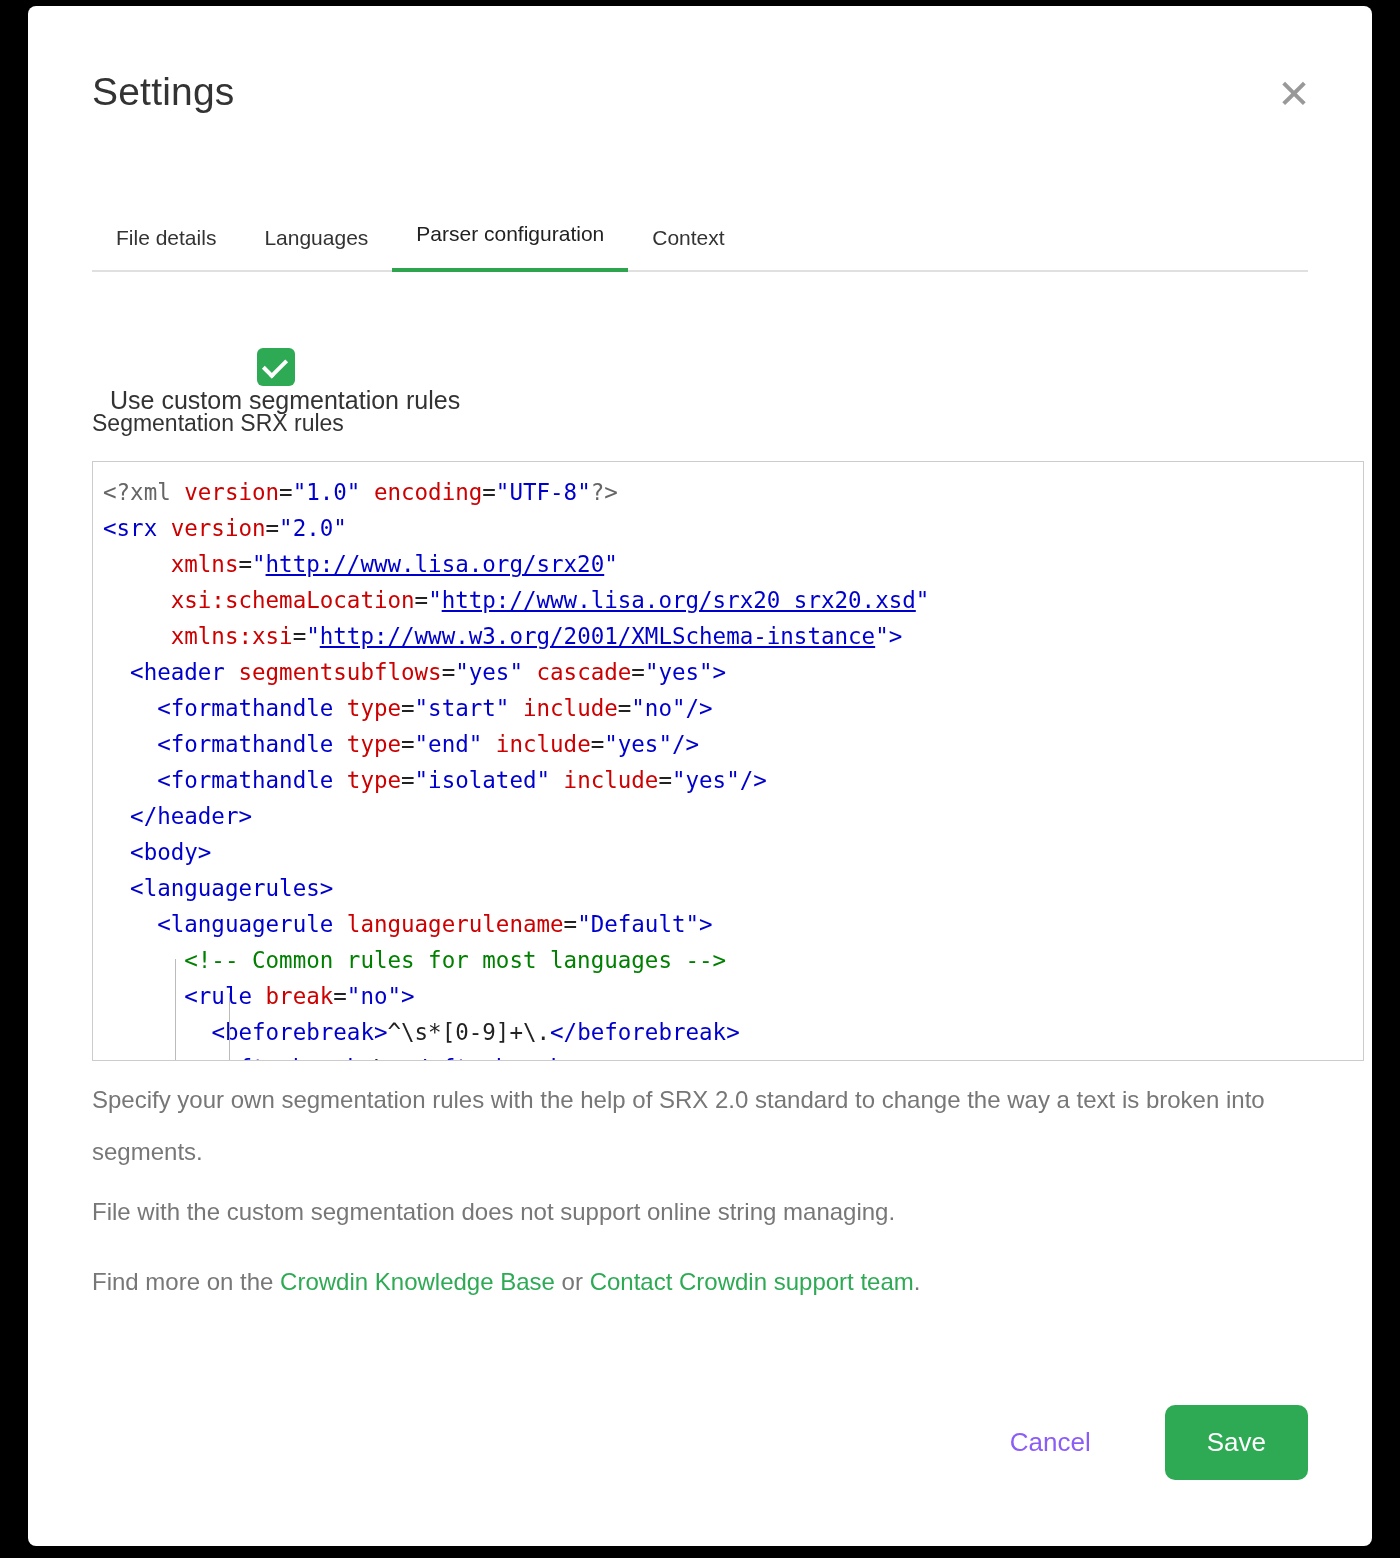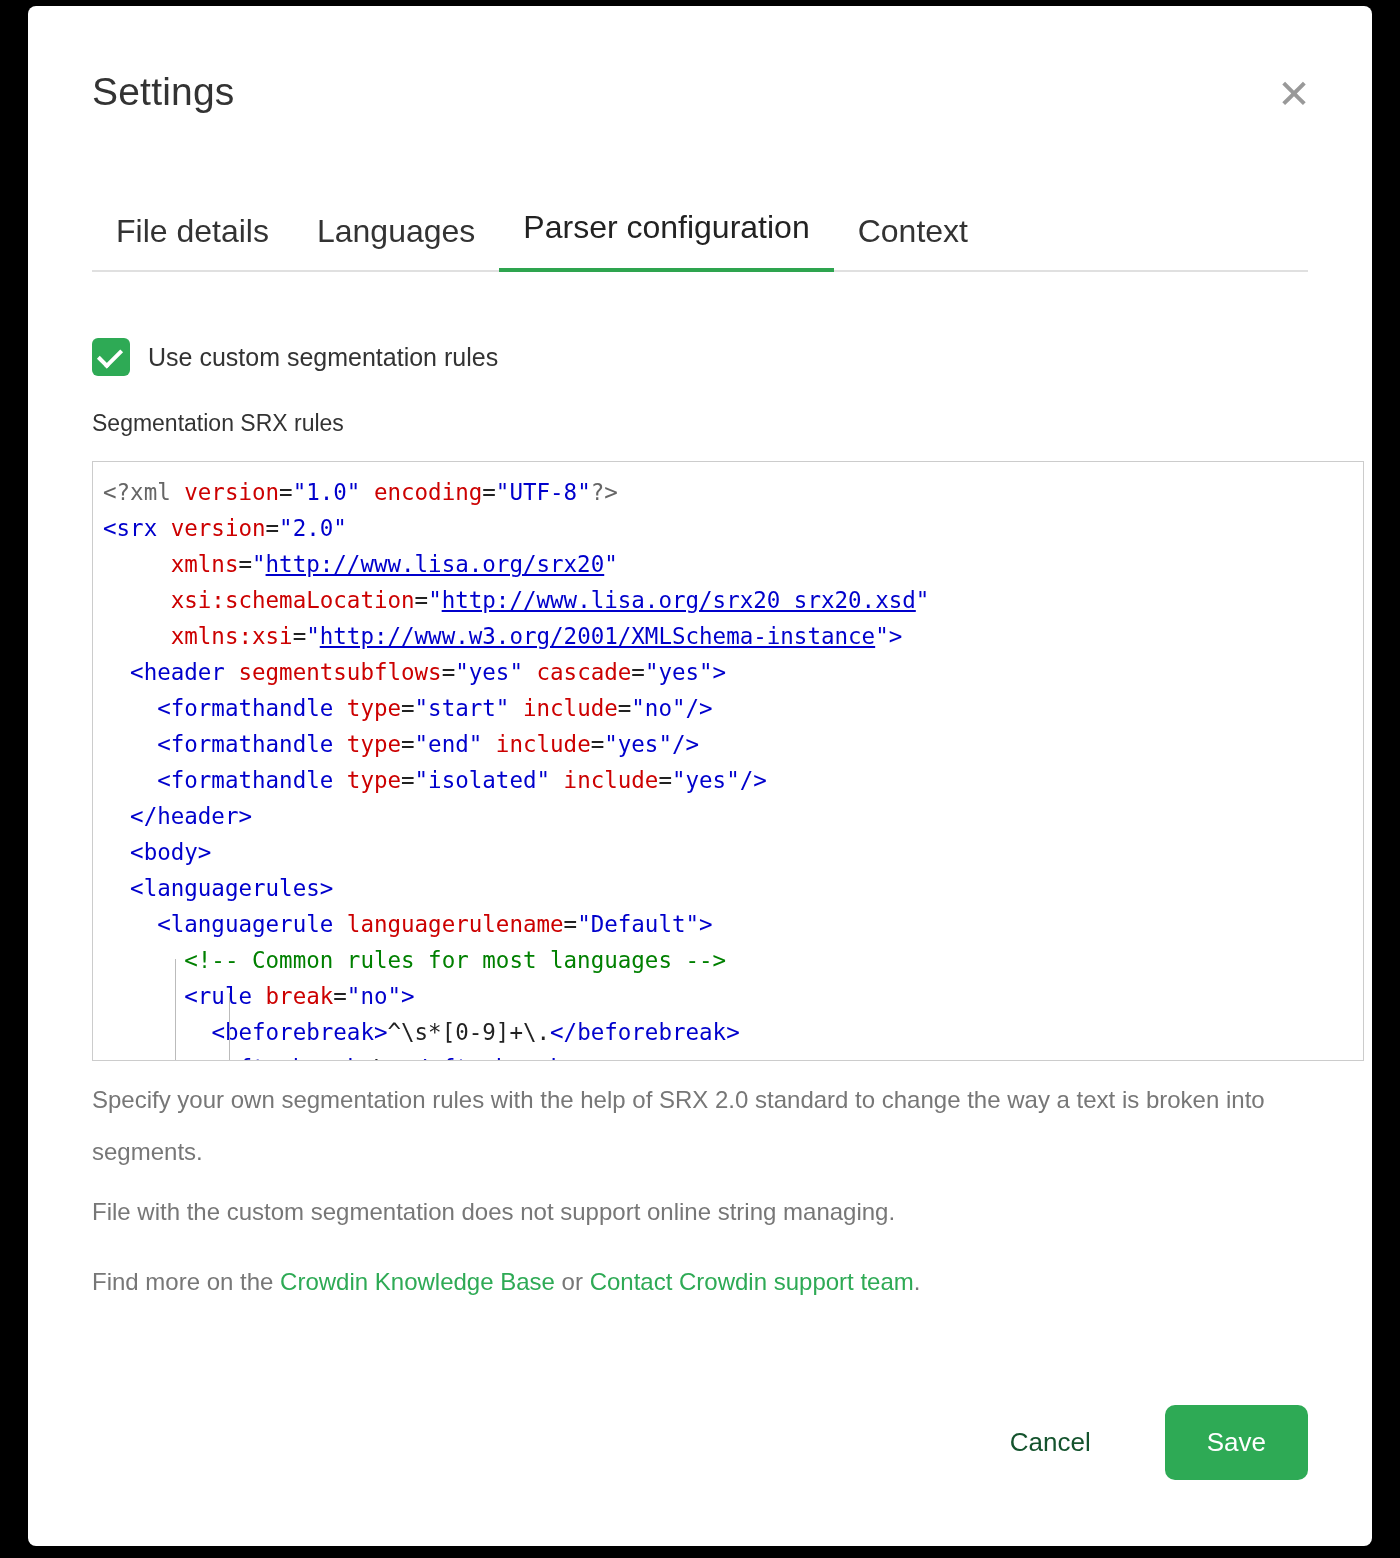--- a/index.html
+++ b/index.html
@@ -59,41 +59,41 @@
     left: 64px;
     top: 186px;
     width: 1216px;
     border-bottom: 2px solid #e0e0e0;
     display: flex;
     align-items: flex-end;
     height: 80px;
     box-sizing: border-box;
   }
   .tab {
-    font-size: 32px;
+    font-size: 21px;
     color: #333333;
     padding: 0 24px 22px 24px;
     cursor: pointer;
     white-space: nowrap;
     position: relative;
     top: 2px;
   }
   .tab.active {
     color: #222222;
     border-bottom: 4px solid #2ea44f;
   }
   .checkbox-row {
     position: absolute;
     left: 64px;
     display: flex;
     align-items: center;
     cursor: pointer;
   }
   .checkbox-row.one { top: 294px; }
-  .checkbox-row.two { top: 332px; }
+  .checkbox-row.two { top: 342px; flex-direction: column; }
   .cb {
     width: 38px;
     height: 38px;
     border-radius: 6px;
     background: #2eaa55;
     display: inline-block;
     position: relative;
     flex: 0 0 auto;
   }
   .cb::after {
@@ -176,21 +176,21 @@
   }
   .footer {
     position: absolute;
     right: 64px;
     bottom: 66px;
     display: flex;
     align-items: center;
   }
   .cancel-btn {
     font-size: 26px;
-    color: #14532d;
+    color: #8b5cf6;
     background: transparent;
     border: none;
     cursor: pointer;
     padding: 18px 26px;
     font-family: "Liberation Sans", sans-serif;
   }
   .save-btn {
     margin-left: 48px;
     font-size: 26px;
     color: #ffffff;

